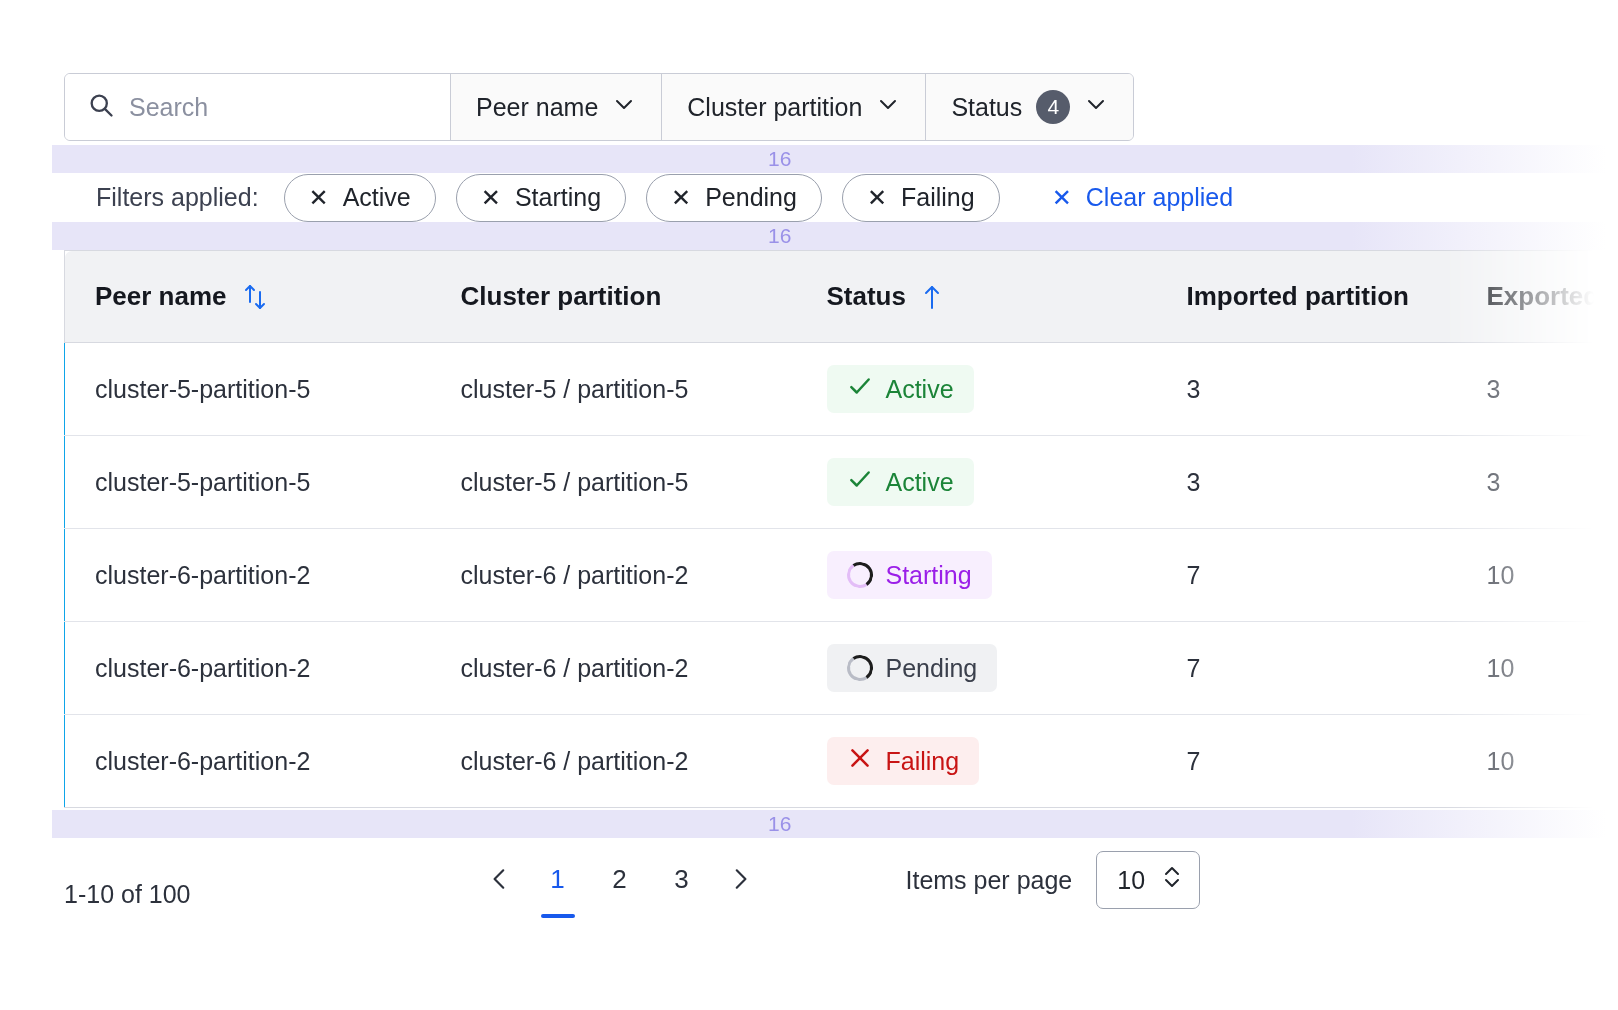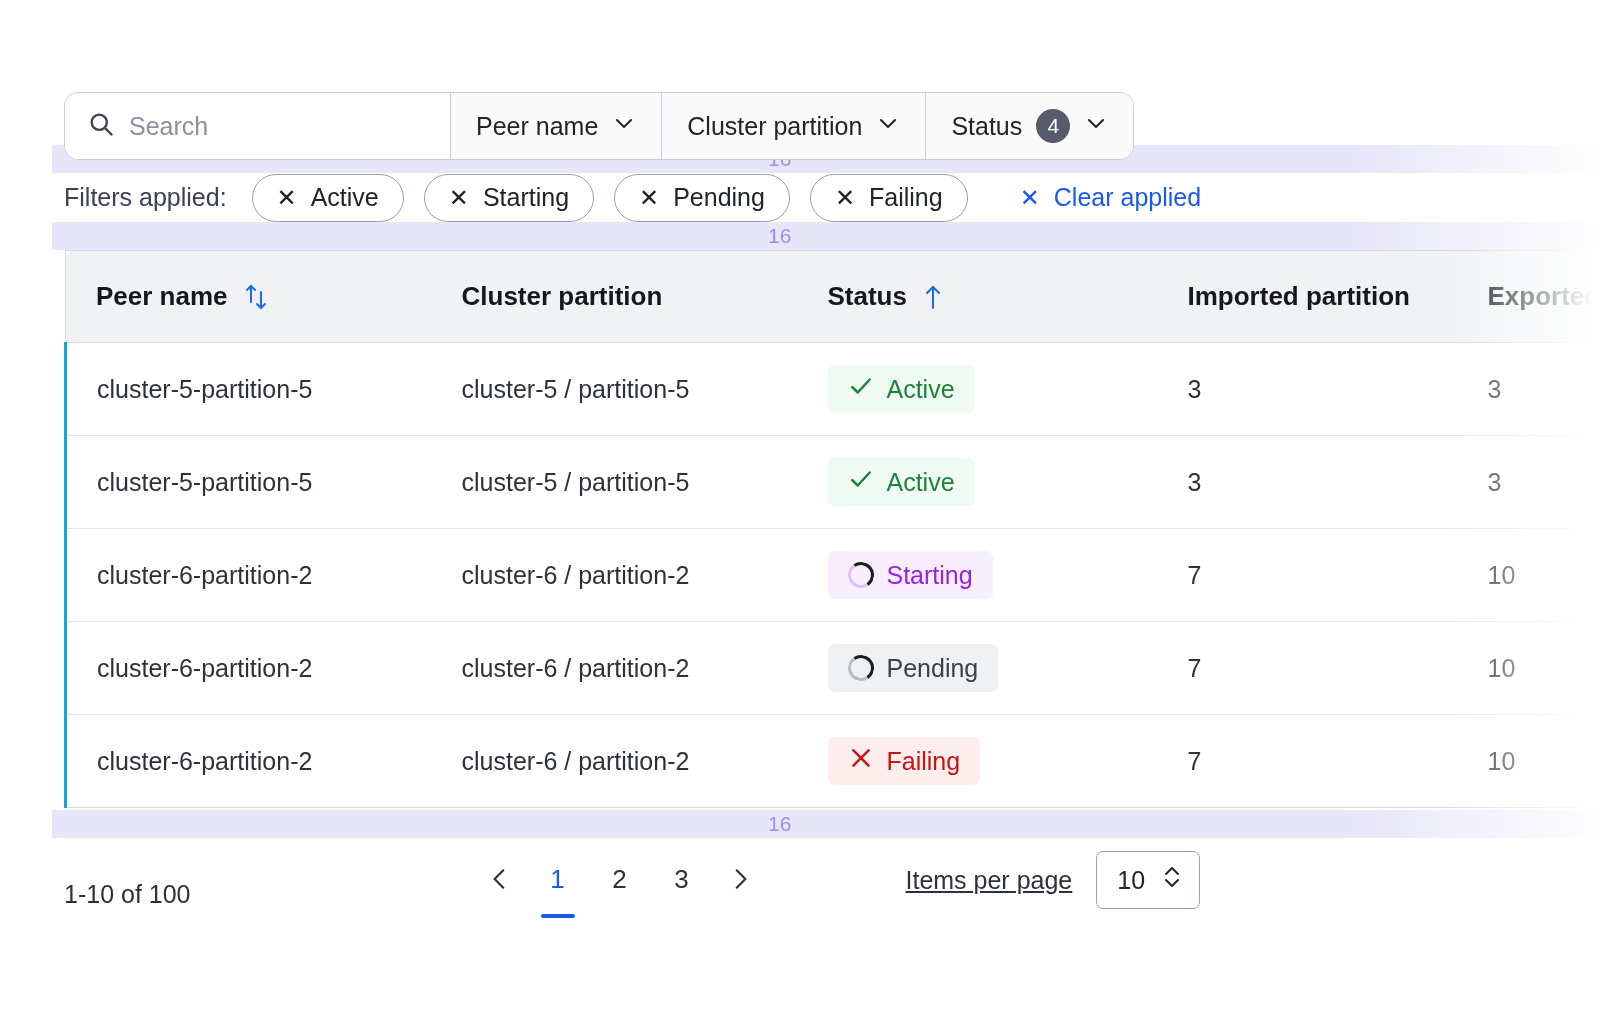--- a/index.html
+++ b/index.html
@@ -44,26 +44,25 @@
 
   
   .toolbar {
     position: absolute;
     left: 64px;
     top: 73px;
     height: 68px;
     display: flex;
     align-items: stretch;
     border: 1px solid #c9ccd6;
-    border-radius: 14px;
+    border-radius: 6px;
     background: #fafafa;
     box-sizing: border-box;
     overflow: hidden;
     z-index: 2;
-    margin-top: 19px;
   }
   .search-cell {
     width: 386px;
     background: #ffffff;
     display: flex;
     align-items: center;
     gap: 14px;
     padding: 0 22px;
     box-sizing: border-box;
     border-right: 1px solid #c9ccd6;
@@ -120,20 +119,21 @@
     gap: 0;
     z-index: 2;
     background: #ffffff;
     padding-right: 20px;
   }
   .applied-label {
     font-size: 25px;
     color: #3c4150;
     margin-right: 25px;
     white-space: nowrap;
+    margin-left: 32px;
   }
   .chip {
     display: inline-flex;
     align-items: center;
     gap: 14px;
     height: 46px;
     padding: 0 24px;
     border: 1px solid #9aa0ad;
     border-radius: 999px;
     background: #ffffff;
@@ -202,21 +202,21 @@
     font-size: 25px;
     color: #2c313c;
     height: 93px;
     padding: 0 0 0 30px;
     box-sizing: border-box;
     border-bottom: 1px solid #e2e4ea;
     vertical-align: middle;
     white-space: nowrap;
     background: #ffffff;
   }
-  tbody td:first-child { border-left: 3px solid #0ea5e9; }
+  tbody td:first-child { border-left: 1px solid #0ea5e9; }
   tbody tr:last-child td { border-bottom: 1px solid #d7d9e0; }
 
   .col-peer { width: 366px; }
   .col-part { width: 366px; }
   .col-status { width: 360px; }
   .col-imported { width: 300px; }
   .col-exported { width: 308px; }
 
   .th-inner { display: inline-flex; align-items: center; gap: 14px; }
   .sort-icon { display: inline-flex; align-items: center; }
@@ -298,21 +298,21 @@
     height: 4px;
     background: #1859ec;
     border-radius: 2px;
   }
   .ipp-wrap {
     display: flex;
     align-items: center;
     gap: 24px;
     margin-left: 139px;
   }
-  .ipp-label { font-size: 25px; color: #2c313c; white-space: nowrap; text-decoration: underline; }
+  .ipp-label { font-size: 25px; color: #2c313c; white-space: nowrap; }
   .ipp-select {
     display: inline-flex;
     align-items: center;
     gap: 16px;
     border: 1px solid #9aa0ad;
     border-radius: 7px;
     height: 56px;
     padding: 0 16px 0 20px;
     font-size: 25px;
     color: #20242b;

